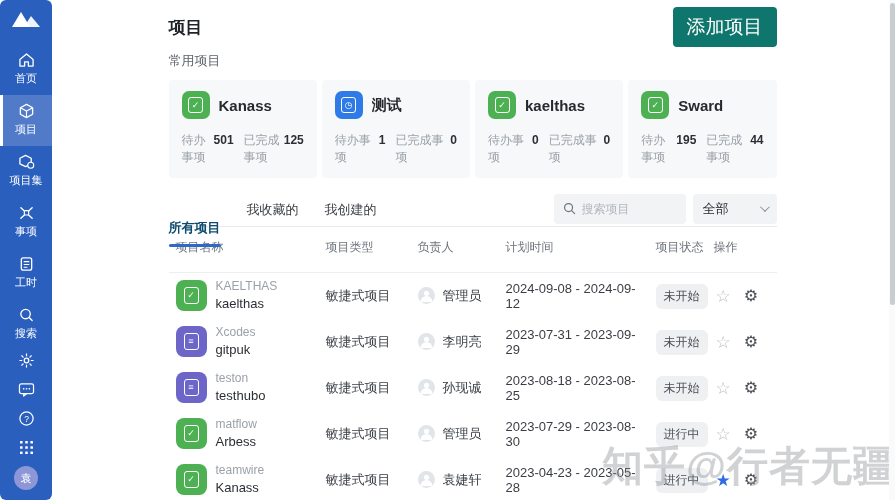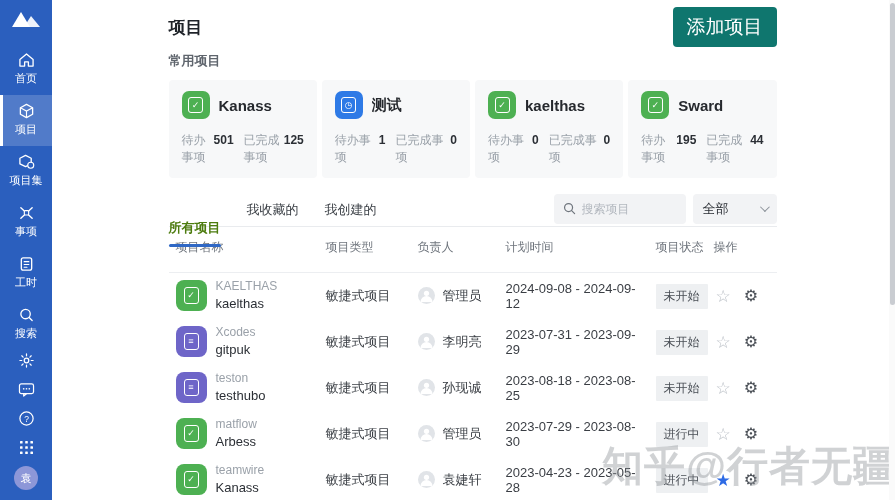--- a/index.html
+++ b/index.html
@@ -6,21 +6,21 @@
   html,body { width:895px; height:500px; }
   body {
     font-family:"Liberation Sans","DejaVu Sans",sans-serif;
     background:#ffffff; color:#2b2f35; overflow:hidden; position:relative;
   }
   .app { width:895px; height:500px; position:relative; overflow:hidden; background:#fff; }
 
   
   .sidebar {
     position:absolute; left:0; top:0; width:52px; height:500px;
-    background:#2b5fbe; display:flex; flex-direction:column; align-items:stretch;
+    background:#2b5fbe; display:flex; flex-direction:column; align-items:stretch;border-radius:6px;
   }
   .side-logo { height:52px; display:flex; align-items:center; justify-content:center; cursor:pointer; }
   .side-item {
     padding:8px 0 9px; display:flex; flex-direction:column; align-items:center; gap:3px;
     color:#fff; font-size:11px; cursor:pointer; position:relative;
   }
   .side-item svg { display:block; }
   .side-item.active { background:rgba(255,255,255,0.18); }
   .side-item.active::before {
     content:""; position:absolute; left:0; top:0; bottom:0; width:3px; background:#fff;
@@ -37,21 +37,21 @@
   .main { position:absolute; left:52px; top:0; width:841px; height:500px; }
   .content { width:608px; margin:0 auto; position:relative; }
 
   .title-row { display:flex; align-items:center; justify-content:space-between; padding-top:12px; height:42px; }
   .page-title { font-size:17px; font-weight:700; color:#1f2329; }
   .add-btn {
     background:#0f766e; color:#fff; font-size:19px; border:none; border-radius:4px;
     padding:7px 14px; cursor:pointer; font-family:inherit;
   }
 
-  .section-label { margin-top:10px; font-size:13px; color:#5f656d;font-weight:bold; }
+  .section-label { margin-top:10px; font-size:13px; color:#5f656d; }
 
   
   .cards { margin-top:10px; display:flex; gap:5px; }
   .card {
     flex:1; background:#f7f8f9; border-radius:4px; padding:11px 13px 12px; cursor:pointer; min-width:0;
   }
   .card-top { display:flex; align-items:center; gap:9px; }
   .proj-icon {
     width:28px; height:28px; border-radius:7px; flex:0 0 auto;
     display:flex; align-items:center; justify-content:center;
@@ -66,21 +66,21 @@
   .card-stats .num { color:#2b2f35; font-weight:700; margin-left:auto; }
   .card-stats .lbl2 { margin-left:10px;font-family:Liberation Serif, serif; }
   .card-stats .num2 { margin-left:auto; }
 
   
   .tabbar {
     margin-top:17px; display:flex; align-items:center; height:32px;
     border-bottom:1px solid #e9ebee; position:relative;
   }
   .tab { font-size:13px; color:#3a3f45; margin-right:26px; padding-bottom:10px; cursor:pointer; position:relative; top:4px; }
-  .tab.active { color:#4d7c0f; font-weight:600;margin-top:37px; }
+  .tab.active { color:#0c4a6e; font-weight:600;margin-top:37px; }
   .tab.active::after {
     content:""; position:absolute; left:0; right:0; bottom:0; height:3px; background:#2f68c5; border-radius:2px;
   }
   .filter-right { margin-left:auto; display:flex; gap:7px; align-items:center; position:relative; top:-2px; }
   .search-box {
     width:132px; height:30px; background:#f2f3f5; border-radius:4px;
     display:flex; align-items:center; gap:6px; padding:0 9px;
   }
   .search-box input {
     border:none; background:transparent; outline:none; width:90px;
@@ -108,21 +108,21 @@
     display:flex; align-items:center; justify-content:center; }
   .row-icon .glyph { width:15px; height:17px; border:1.5px solid #fff; border-radius:3px;
     display:flex; align-items:center; justify-content:center; font-size:9px; color:#fff; line-height:1; }
   .nm .t1 { font-size:12px; color:#9aa1a9; line-height:1.3; }
   .nm .t2 { font-size:13px; color:#2b2f35; line-height:1.35; }
   .ownercell { display:flex; gap:8px;font-family:Liberation Serif, serif; }
   .owner-av { width:17px; height:17px; border-radius:50%; background:#e1e4e8; flex:0 0 auto;
     display:flex; align-items:center; justify-content:center; overflow:hidden; }
   .timecell { font-weight:500; color:#3a3e44; }
   .badge { display:inline-block; background:#eef0f2; color:#4a4f56; font-size:12px;
-    padding:4px 8px; border-radius:1px; white-space:nowrap; }
+    padding:4px 8px; border-radius:6px; white-space:nowrap; }
   .actions { display:flex; align-items:center; gap:13px; padding-left:9px; }
   .star { font-size:17px; color:#b9bec5; cursor:pointer; line-height:1; }
   .gear { font-size:16px; color:#4a4f56; cursor:pointer; line-height:1; }
 
   
   .watermark {
     position:absolute; right:0px; bottom:6px; font-size:41px; font-weight:700;
     color:rgba(142,147,153,0.42); letter-spacing:1px; white-space:nowrap;
     pointer-events:none; z-index:50;
   }

